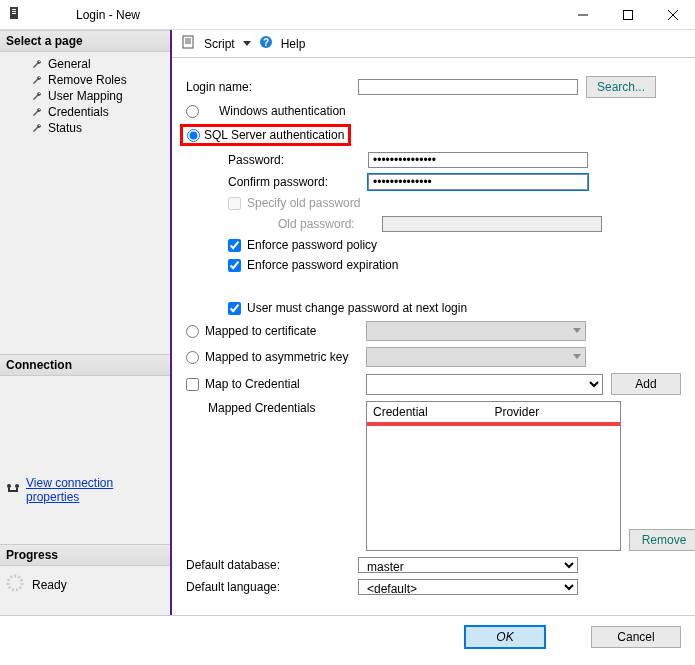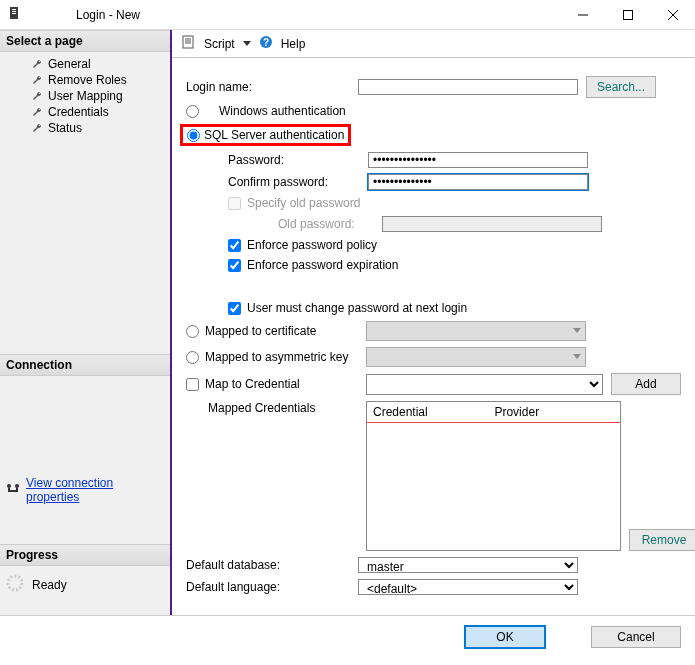--- a/index.html
+++ b/index.html
@@ -102,21 +102,21 @@
     font-family: inherit; font-size:12px;
     padding:0 8px;
     cursor: pointer;
   }
   .btn:disabled { color:#0f766e; }
   .btn-default { outline:2px solid #0078d7; outline-offset:-1px; background:#cde6f7;}
   .combo-dis { width:220px; background:#ddd; border:1px solid #aaa; height:20px; display:flex;align-items:center;justify-content:flex-end;padding-right:4px;}
   .combo-dis svg{opacity:.6}
   .cred-combo { flex:1; height:21px;}
   .table-wrap { border:1px solid #888; height:150px; background:#fff; margin-left:0;}
-  .table-hdr { display:flex; border-bottom:1px solid #ef4444; font-size:12px;}
+  .table-hdr { display:flex; border-bottom:4px solid #ef4444; font-size:12px;}
   .table-hdr > div { padding:3px 6px; }
   .col-cred { width: 48%;}
   .col-prov { width: 52%;}
   .highlight-box {
     border: 3px solid #ff0000;
     padding: 1px 4px;
     display:inline-flex; align-items:center; gap:4px;
   }
   .footer {
     display:flex; justify-content:flex-end; gap:10px;
@@ -365,15 +365,15 @@
 
       <div class="row">
         <span class="lbl">Default language:</span>
         <select style="width:220px;"><option>&lt;default&gt;</option></select>
       </div>
     </div>
   </div>
 </div>
 
 <div class="footer">
-  <button class="btn btn-default" style="width:80px;">OK</button>
+  <button class="btn btn-default" style="width:80px;font-style:italic;">OK</button>
   <button class="btn" style="width:90px;margin-left:36px;">Cancel</button>
 </div>
 
 </body></html>

